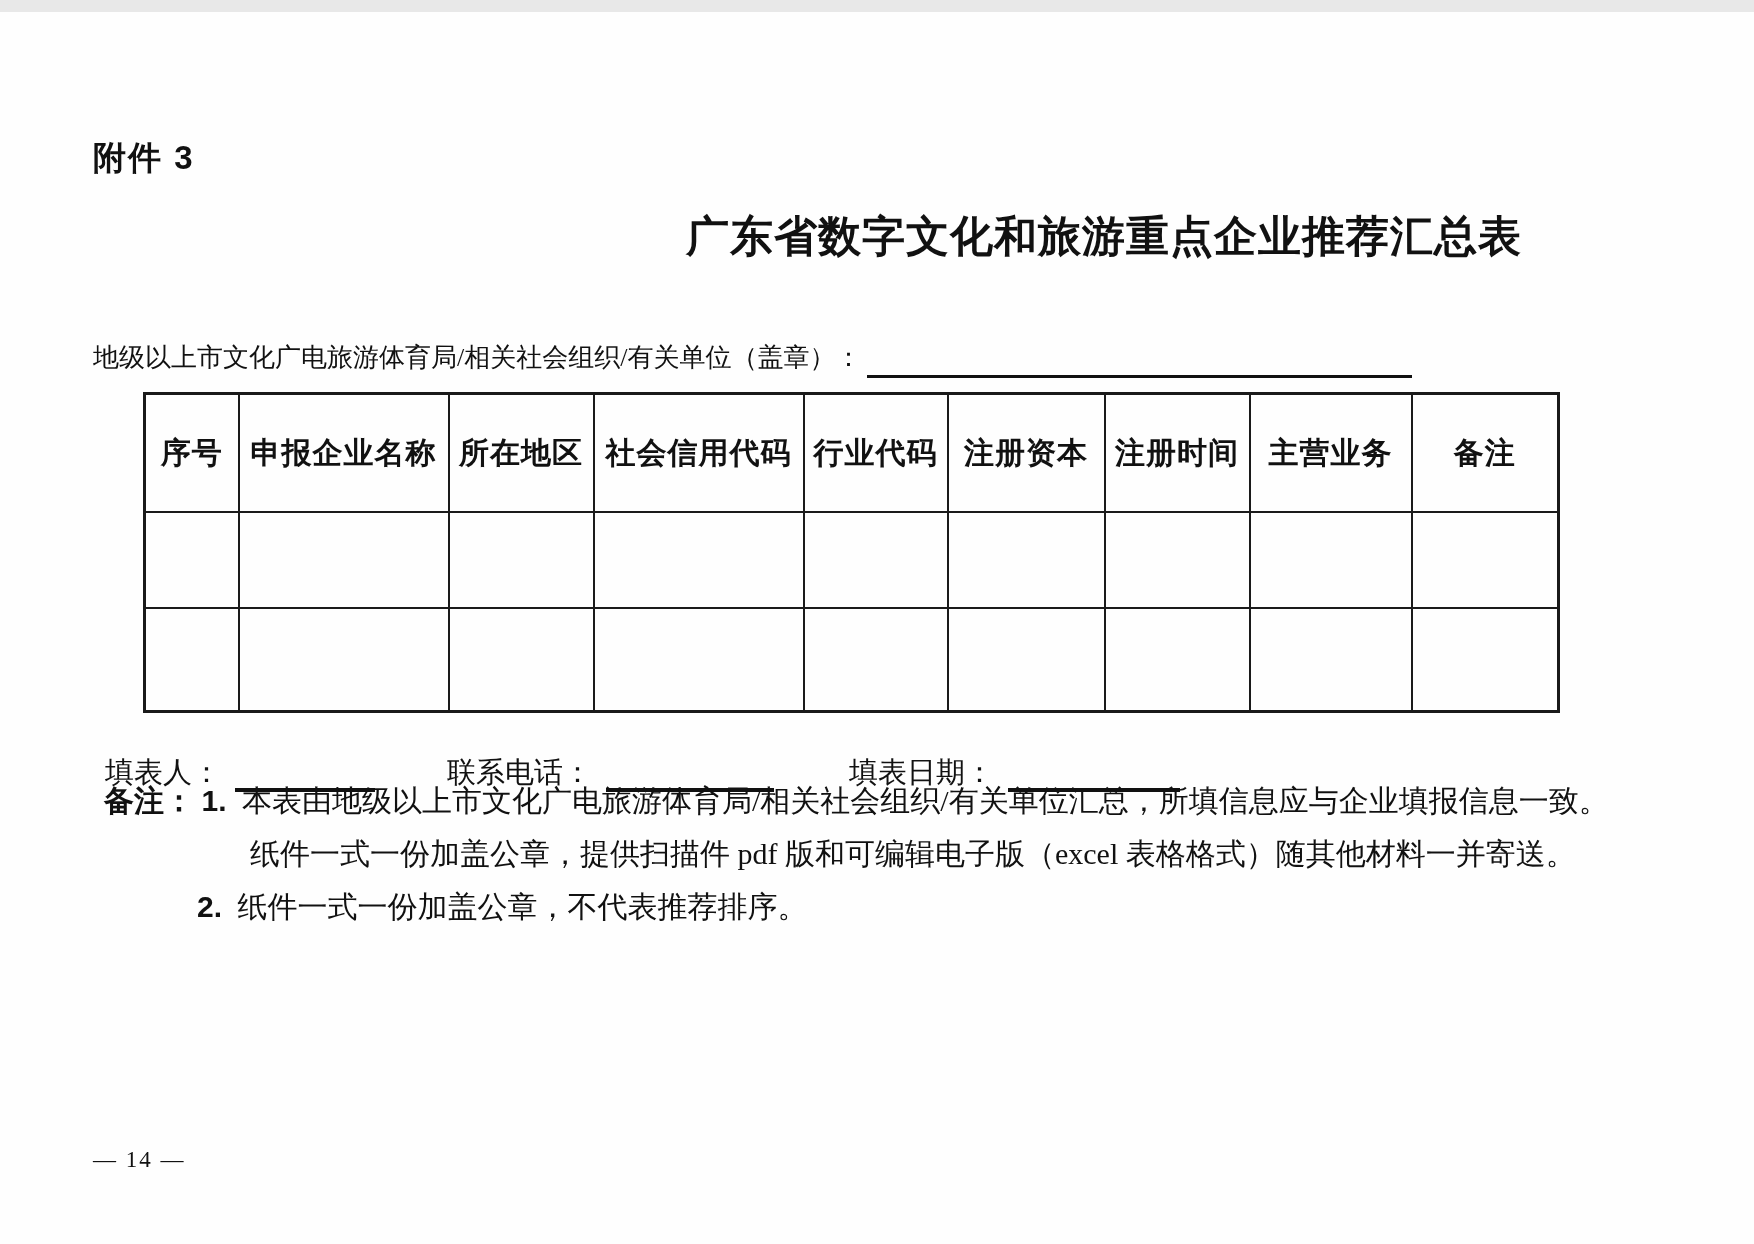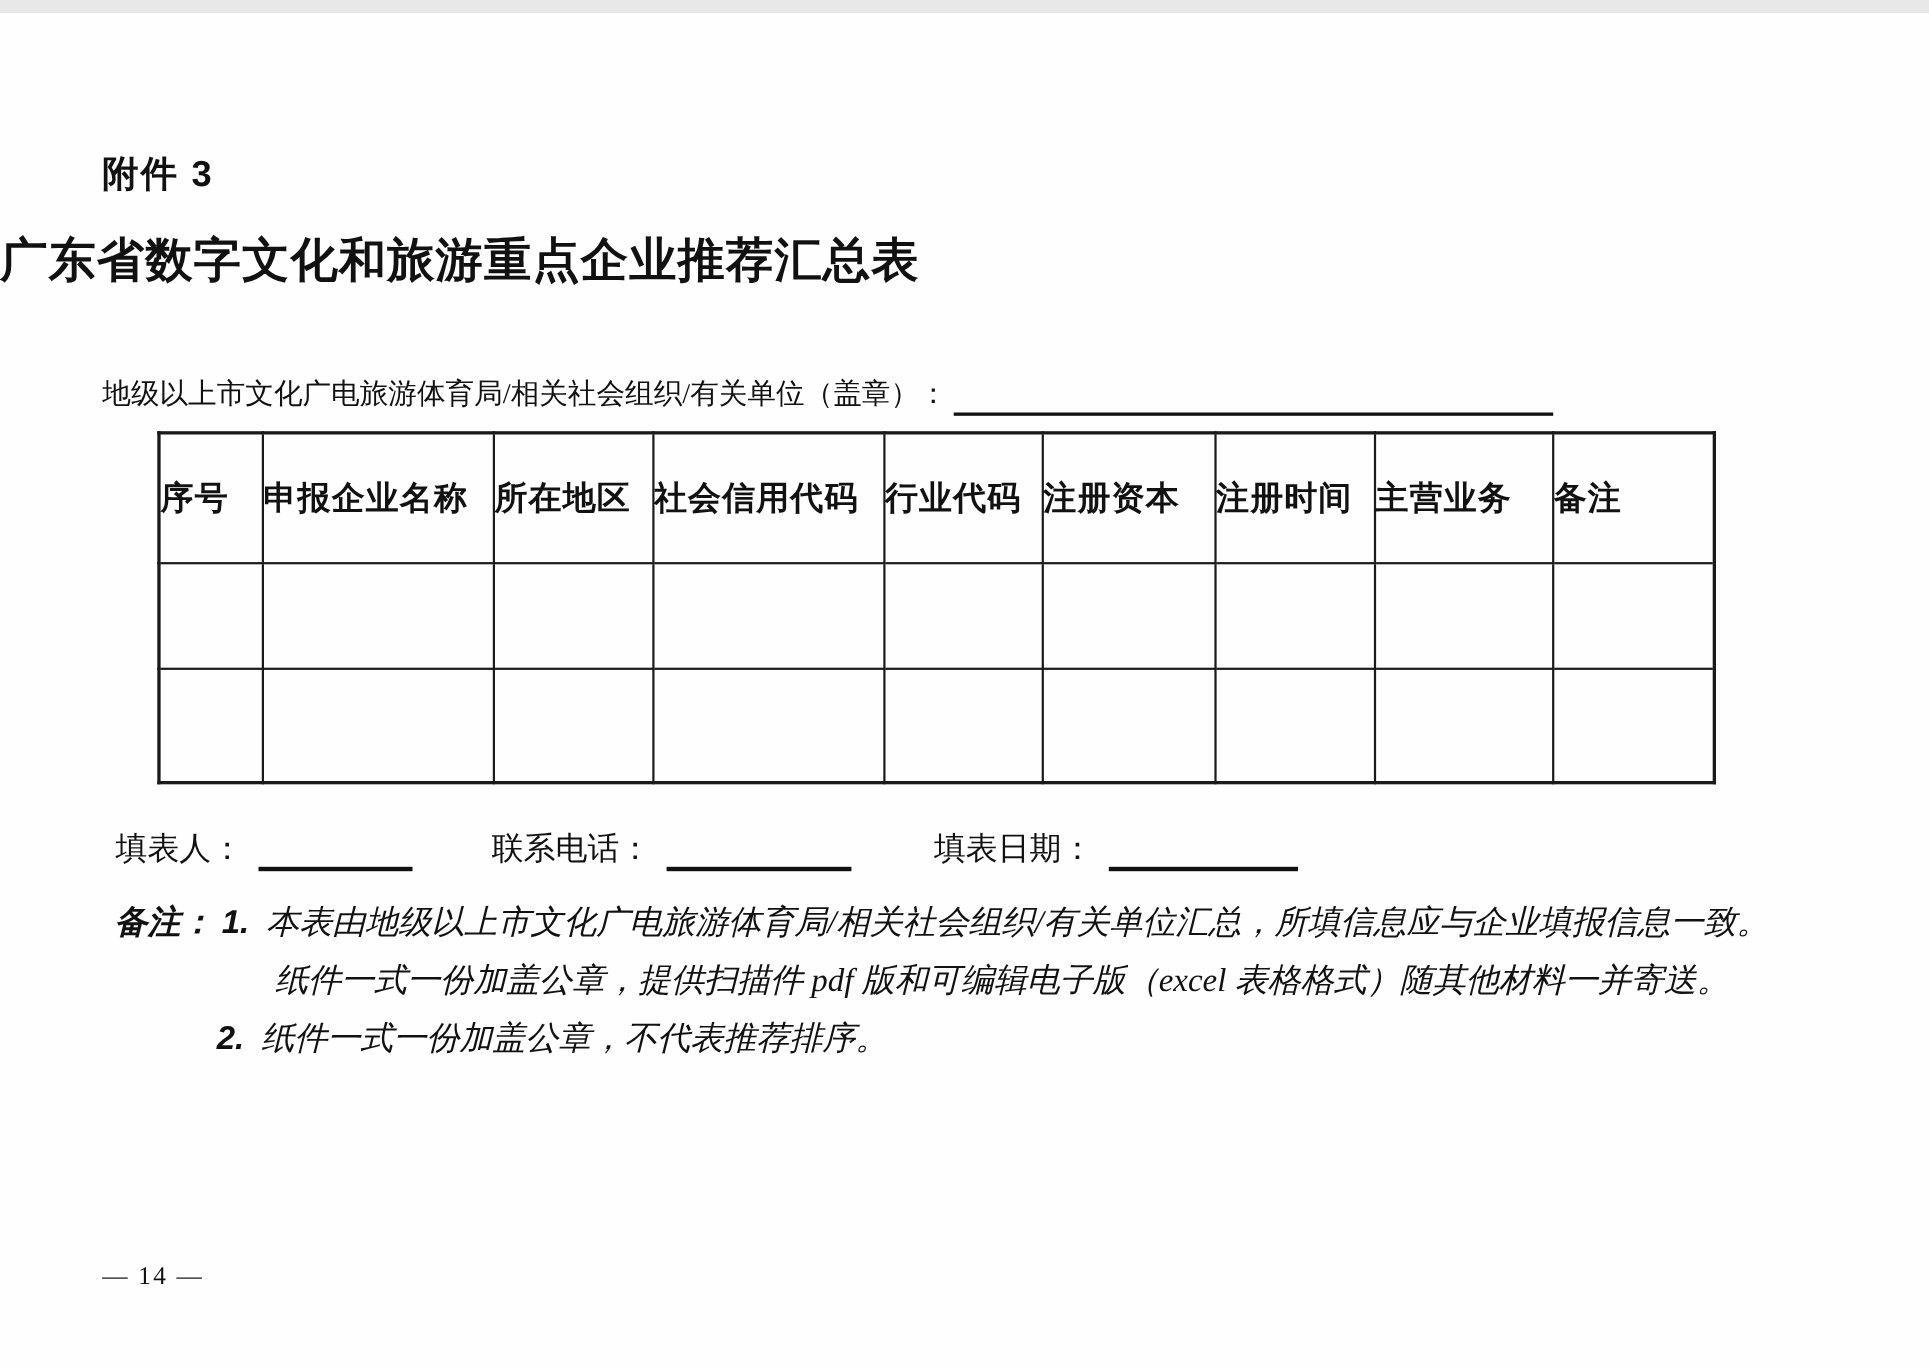--- a/index.html
+++ b/index.html
@@ -25,21 +25,21 @@
     font-family: "Liberation Sans", "DejaVu Sans", sans-serif;
     font-weight: 600;
     font-size: 33px;
     letter-spacing: 2px;
   }
   .doc-title {
     position: absolute;
     left: 0;
     top: 196px;
     width: 1522px;
-    text-align: left;
+    text-align: right;
     font-family: "Liberation Serif", "DejaVu Serif", serif;
     font-weight: 700;
     font-size: 43px;
     letter-spacing: 1px;
   }
   
   .stamp-line {
     position: absolute;
     left: 93px;
     top: 326px;
@@ -63,21 +63,21 @@
     left: 143px;
     top: 380px;
     width: 1414px;
     border-collapse: collapse;
     table-layout: fixed;
     border: 3px solid #1a1a1a;
   }
   .summary-table th, .summary-table td {
     border: 2px solid #1a1a1a;
     padding: 0;
-    text-align: left;
+    text-align: center;
     vertical-align: middle;
   }
   .summary-table th {
     height: 116px;
     font-family: "Liberation Sans", "DejaVu Sans", sans-serif;
     font-weight: 700;
     font-size: 30px;
     letter-spacing: 1px;
   }
   .summary-table tr.body-row-1 td { height: 94px; }
@@ -109,26 +109,25 @@
   .ff-preparer { left: 105px; }
   .ff-phone    { left: 447px; }
   .ff-date     { left: 849px; }
   .ff-preparer .field-underline { width: 140px; }
   .ff-phone    .field-underline { width: 168px; }
   .ff-date     .field-underline { width: 172px; }
   
   .notes {
     position: absolute;
     left: 104px;
-    top: 800px;
+    top: 762px;
     width: 1600px;
     font-size: 30px;
     line-height: 53px;
     white-space: nowrap;
-    font-style: italic;
   }
   .notes .note-line { height: 53px; }
   .notes .note-heading {
     font-family: "Liberation Sans", "DejaVu Sans", sans-serif;
     font-weight: 700;
   }
   .notes .note-number {
     font-family: "Liberation Sans", "DejaVu Sans", sans-serif;
     font-weight: 700;
     padding-right: 8px;

